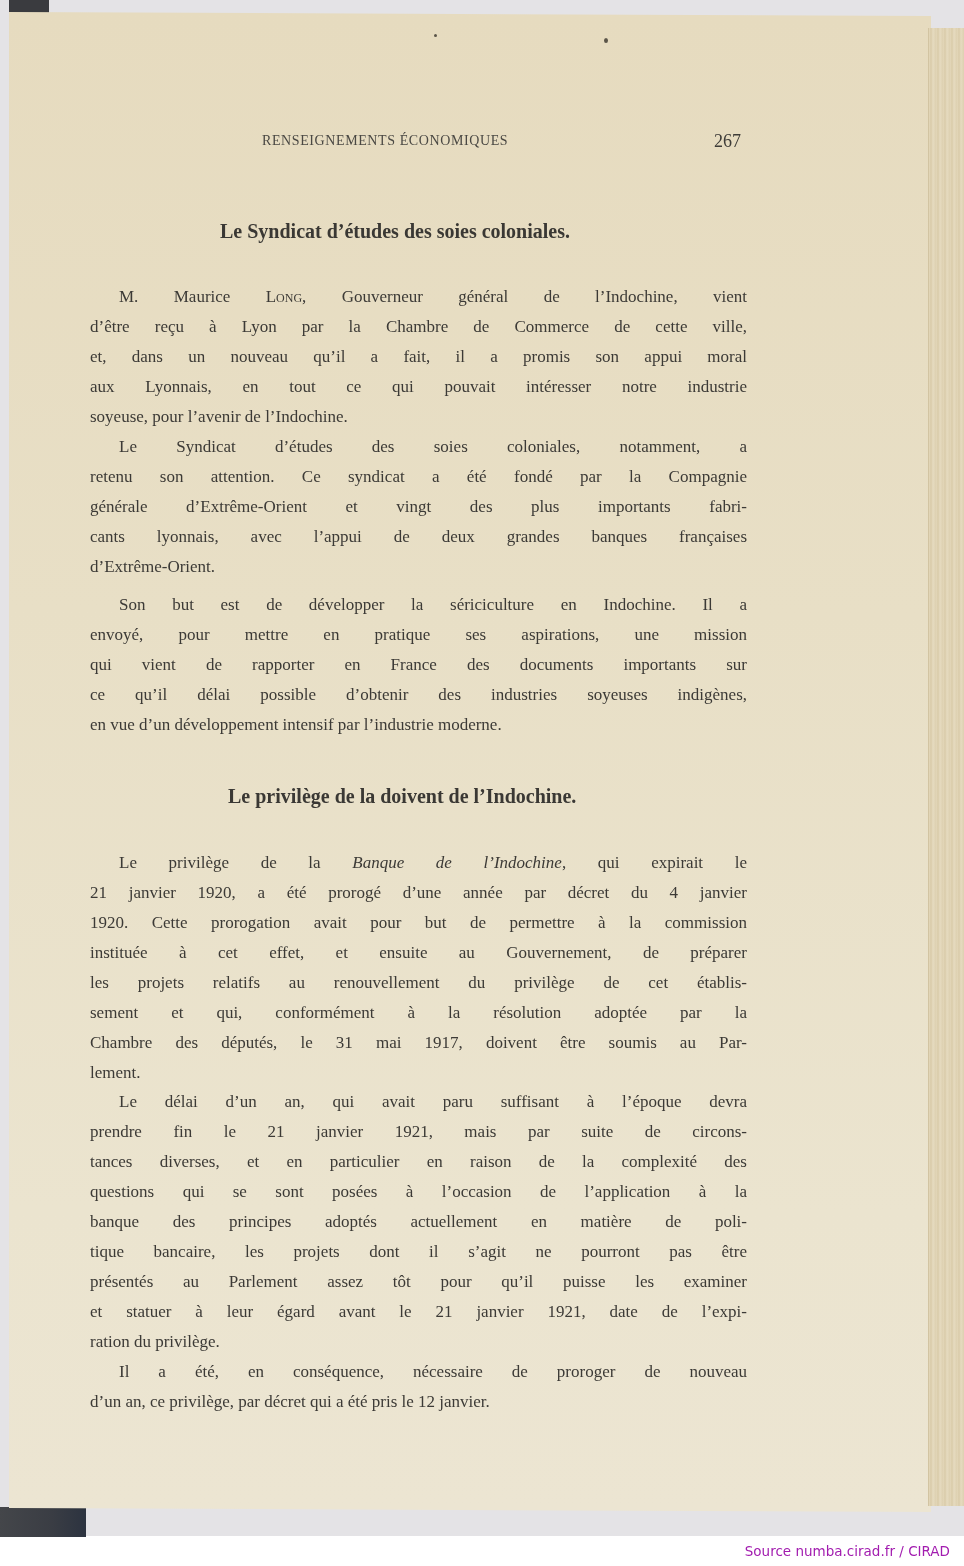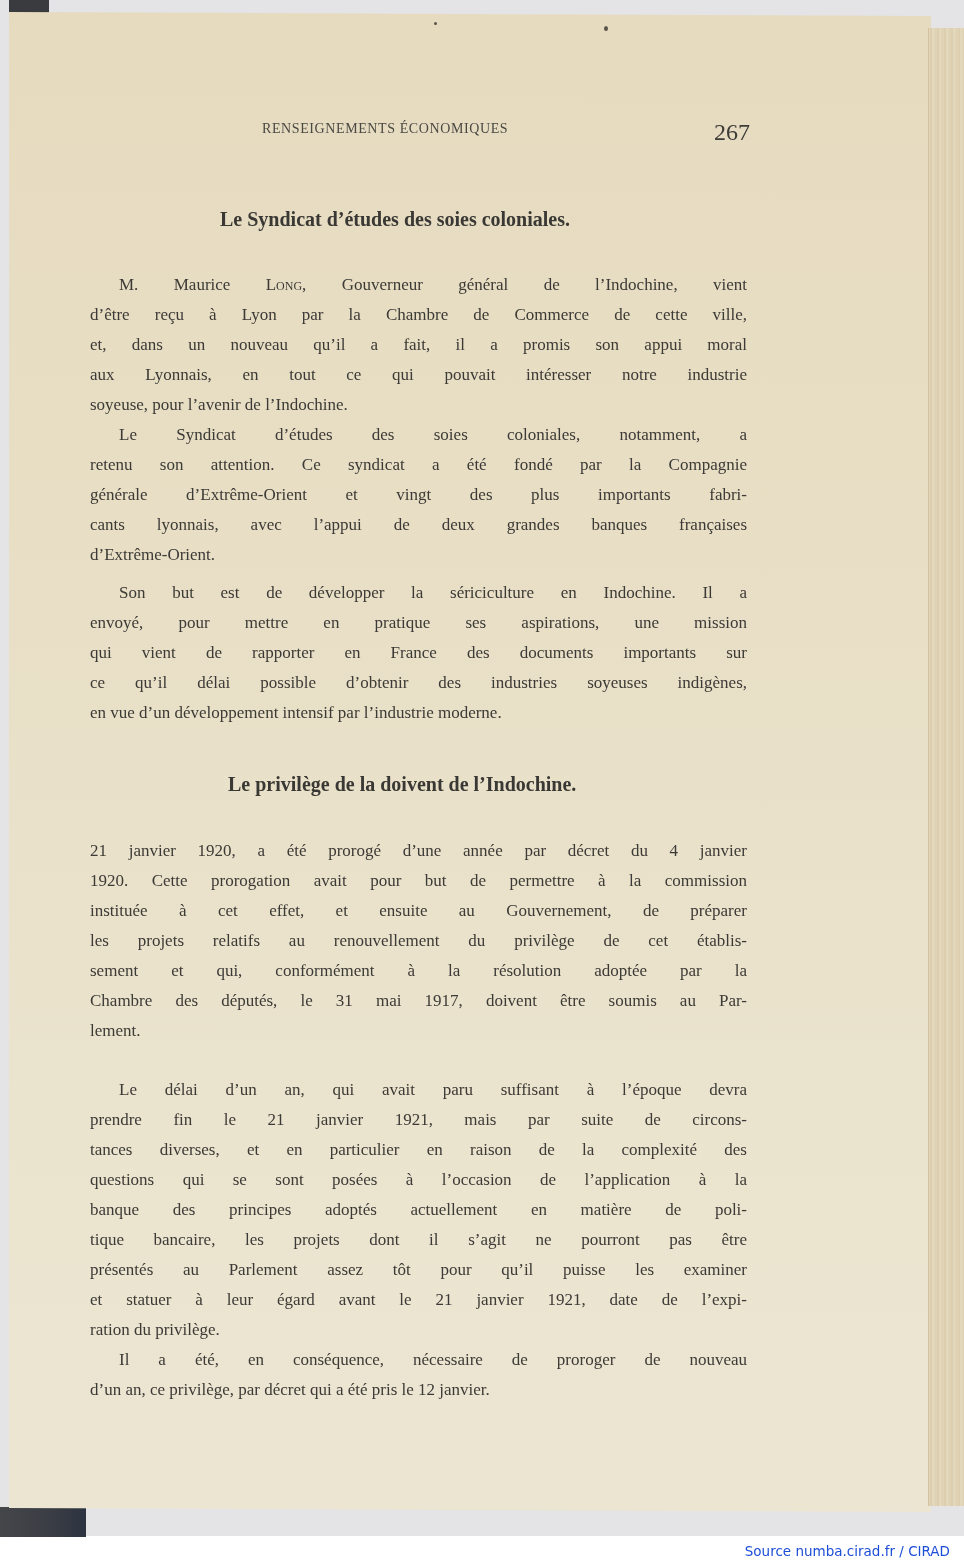--- a/index.html
+++ b/index.html
@@ -25,30 +25,30 @@
     background: linear-gradient(180deg, #e6dbbf 0%, #e8dfc6 40%, #ebe4cf 80%, #ece5d2 100%);
     transform: skewY(0.25deg);
     transform-origin: left top;
   }
   .fore-edge {
     position: absolute; left: 928px; top: 28px; width: 36px; height: 1478px;
     background: repeating-linear-gradient(90deg, #e4d8bb 0px, #d9cba9 2px, #e6dbc0 4px, #ddd0b0 7px);
     border-left: 1px solid #d2c4a2;
   }
   .content {
-    position: absolute; left: 0; top: 0; width: 944px; height: 1536px;
+    position: absolute; left: 0; top: 12px; width: 944px; height: 1536px;
     color: #3b3a36;
   }
   .running-head {
     position: absolute; top: 121px; left: 262px;
     font-size: 14px; letter-spacing: 0.6px; color: #4a4843;
   }
   .page-number {
     position: absolute; top: 119px; left: 714px;
-    font-size: 24px; color: #3e3c38;
+    font-size: 18px; color: #3e3c38;
   }
   .section-title {
     position: absolute; font-weight: bold; font-size: 20px; color: #3a3834;
     white-space: nowrap;
     margin-left: 38px;
   }
   .para {
     position: absolute; left: 90px; width: 657px;
     font-size: 17px; line-height: 30px; color: #3c3a36;
     text-align: justify;
@@ -56,21 +56,21 @@
   .para .line {
     display: block; text-align: justify; text-align-last: justify;
     white-space: nowrap; height: 30px;
   }
   .para .line.last { text-align-last: left; }
   .para .line.indent { padding-left: 29px; }
   .sc { font-variant: small-caps; }
   .it { font-style: italic; }
   .caption {
     position: absolute; right: 14px; top: 1543px;
-    font-family: "DejaVu Sans", sans-serif; font-size: 13.5px; color: #1d4ed8;
+    font-family: "DejaVu Sans", sans-serif; font-size: 13.5px; color: #a21caf;
   }
   .speck { position: absolute; background: #5a5448; border-radius: 50%; }
 </style>
 </head>
 <body>
 
 <div class="backdrop"></div>
 <div class="corner-tl"></div>
 <div class="corner-bl"></div>
 <div class="page"></div>
@@ -105,20 +105,21 @@
     <span class="line indent">Son but est de développer la sériciculture en Indochine. Il a</span>
     <span class="line">envoyé, pour mettre en pratique ses aspirations, une mission</span>
     <span class="line">qui vient de rapporter en France des documents importants sur</span>
     <span class="line">ce qu’il délai possible d’obtenir des industries soyeuses indigènes,</span>
     <span class="line last">en vue d’un développement intensif par l’industrie moderne.</span>
   </div>
 
   <div class="section-title" style="left:190px;top:773px;">Le privilège de la doivent de l’Indochine.</div>
 
   <div class="para" style="top:836px;">
+    <span class="line indent"><span>Le privilège de la </span><span class="it">Banque de l’Indochine</span><span>, qui expirait le</span></span>
     <span class="line">21 janvier 1920, a été prorogé d’une année par décret du 4 janvier</span>
     <span class="line">1920. Cette prorogation avait pour but de permettre à la commission</span>
     <span class="line">instituée à cet effet, et ensuite au Gouvernement, de préparer</span>
     <span class="line">les projets relatifs au renouvellement du privilège de cet établis-</span>
     <span class="line">sement et qui, conformément à la résolution adoptée par la</span>
     <span class="line">Chambre des députés, le 31 mai 1917, doivent être soumis au Par-</span>
     <span class="line last">lement.</span>
   </div>
 
   <div class="para" style="top:1075px;">

